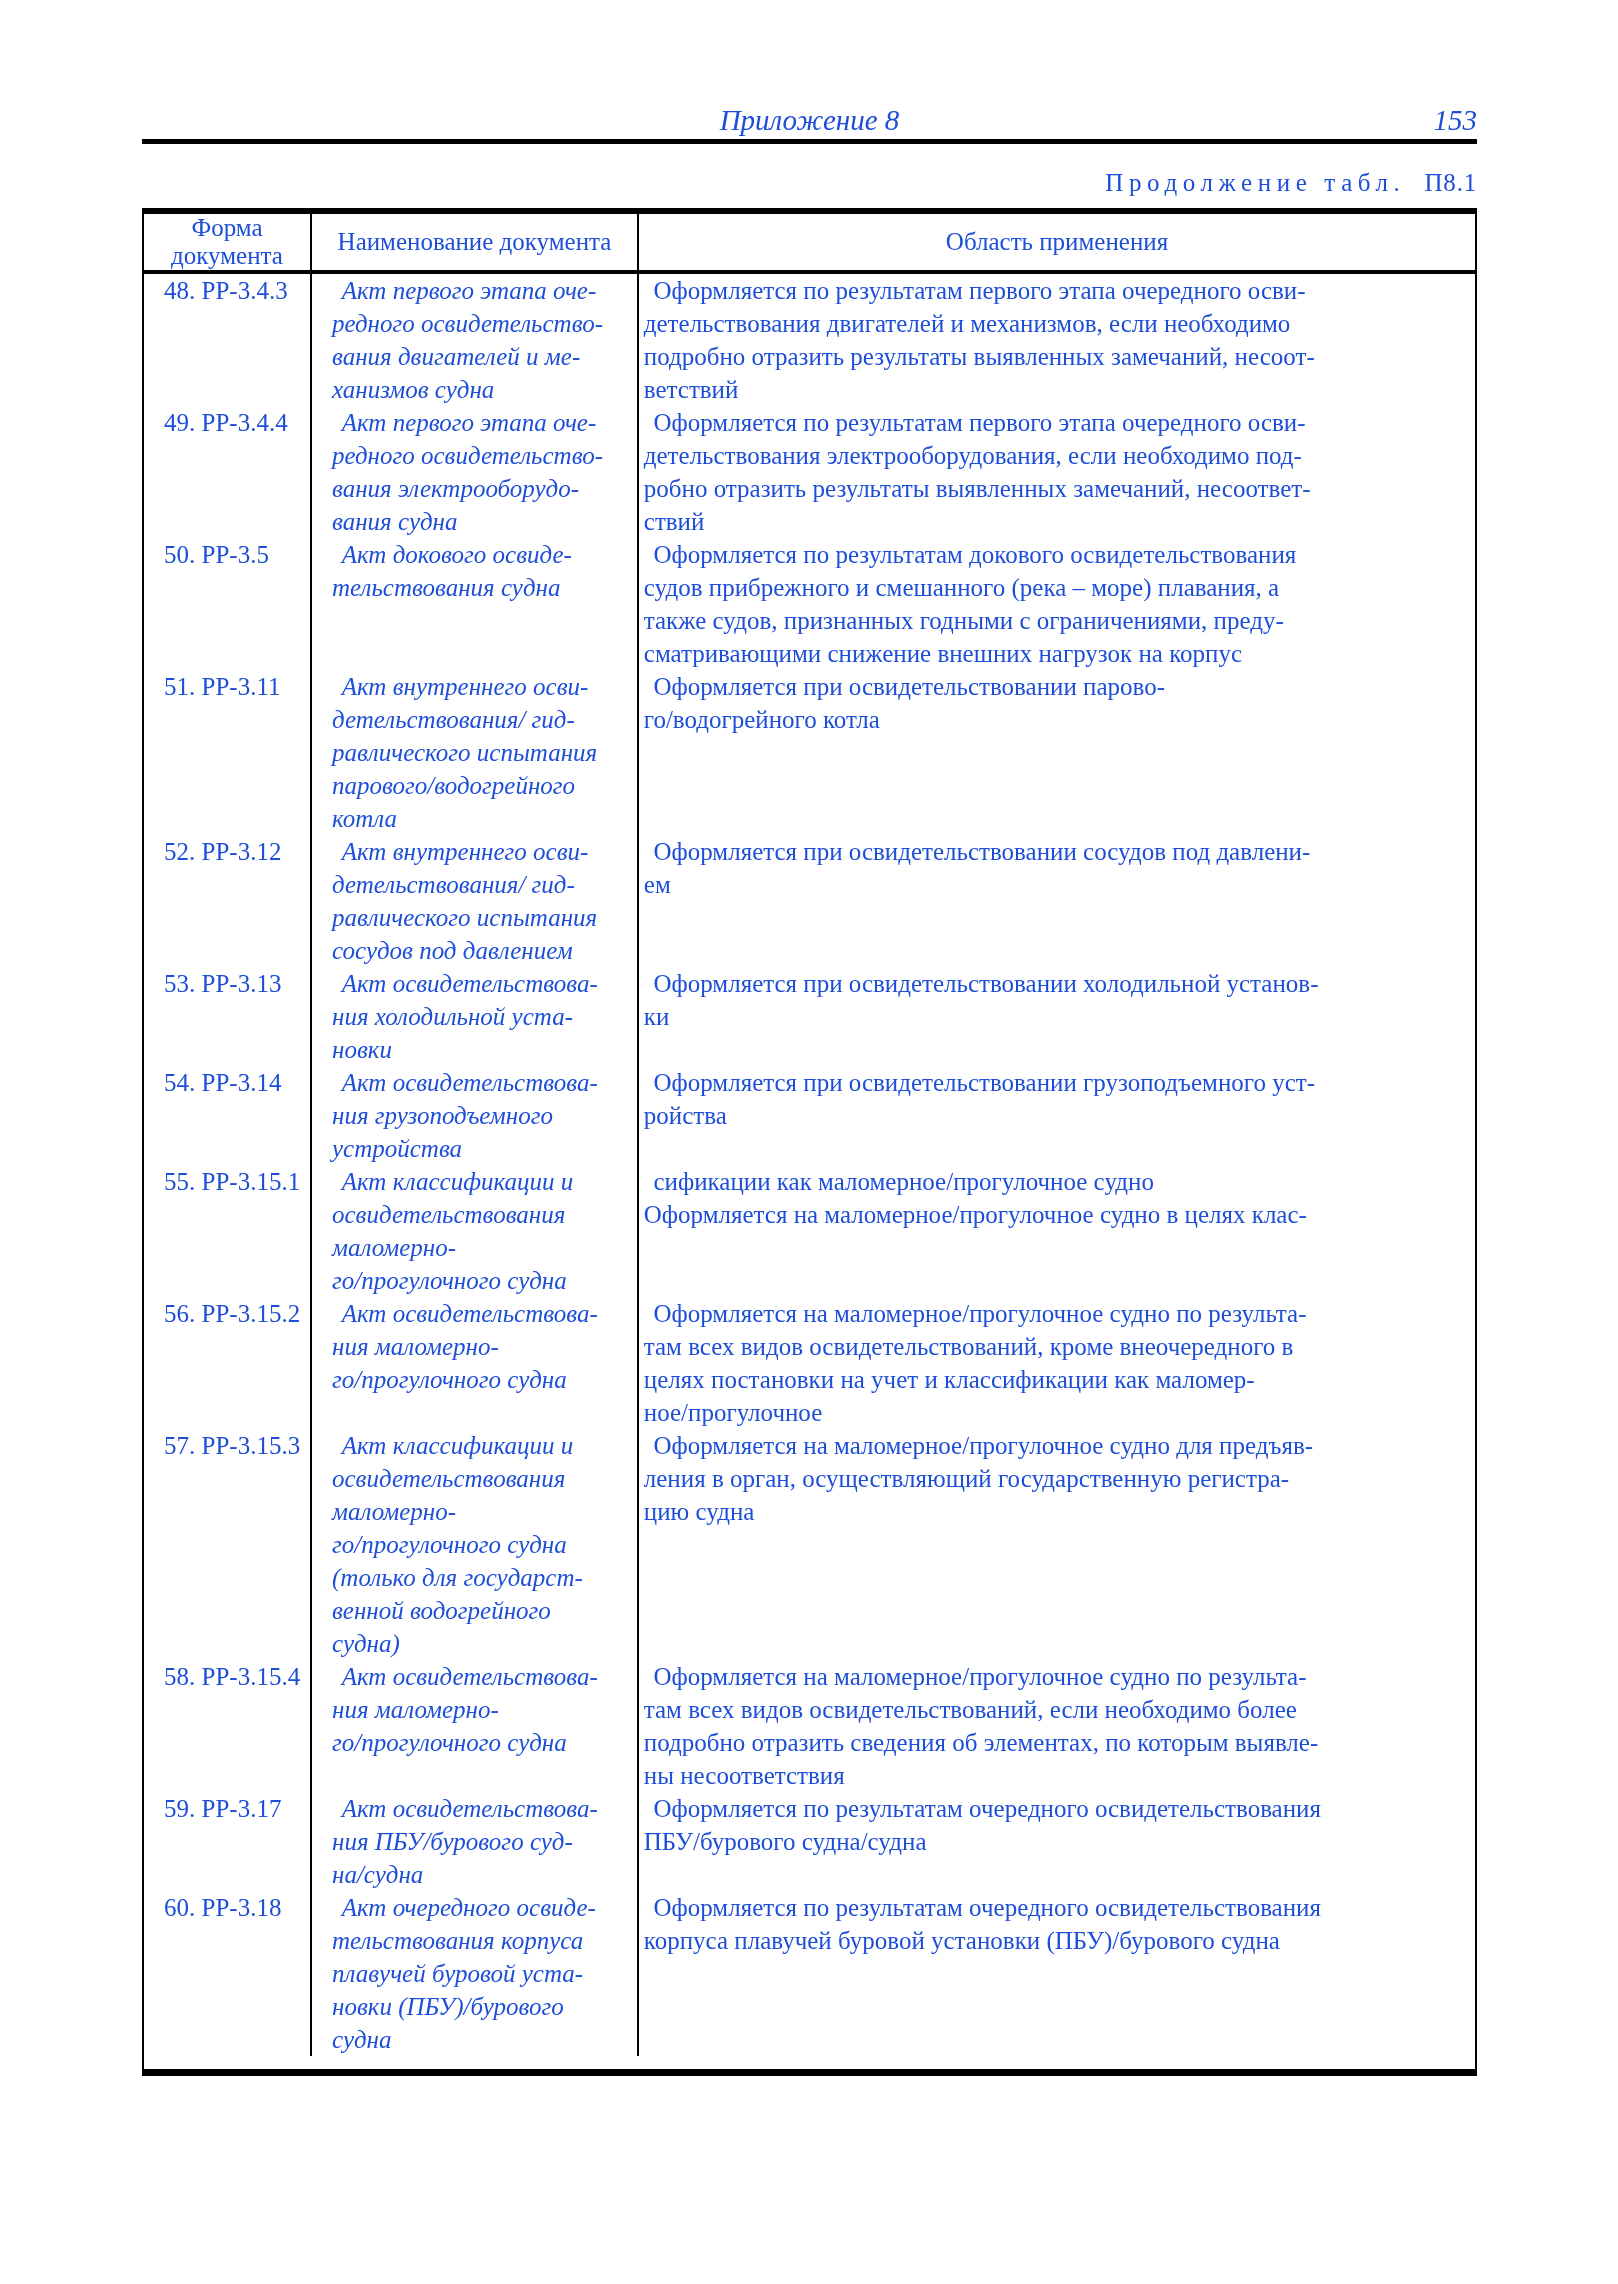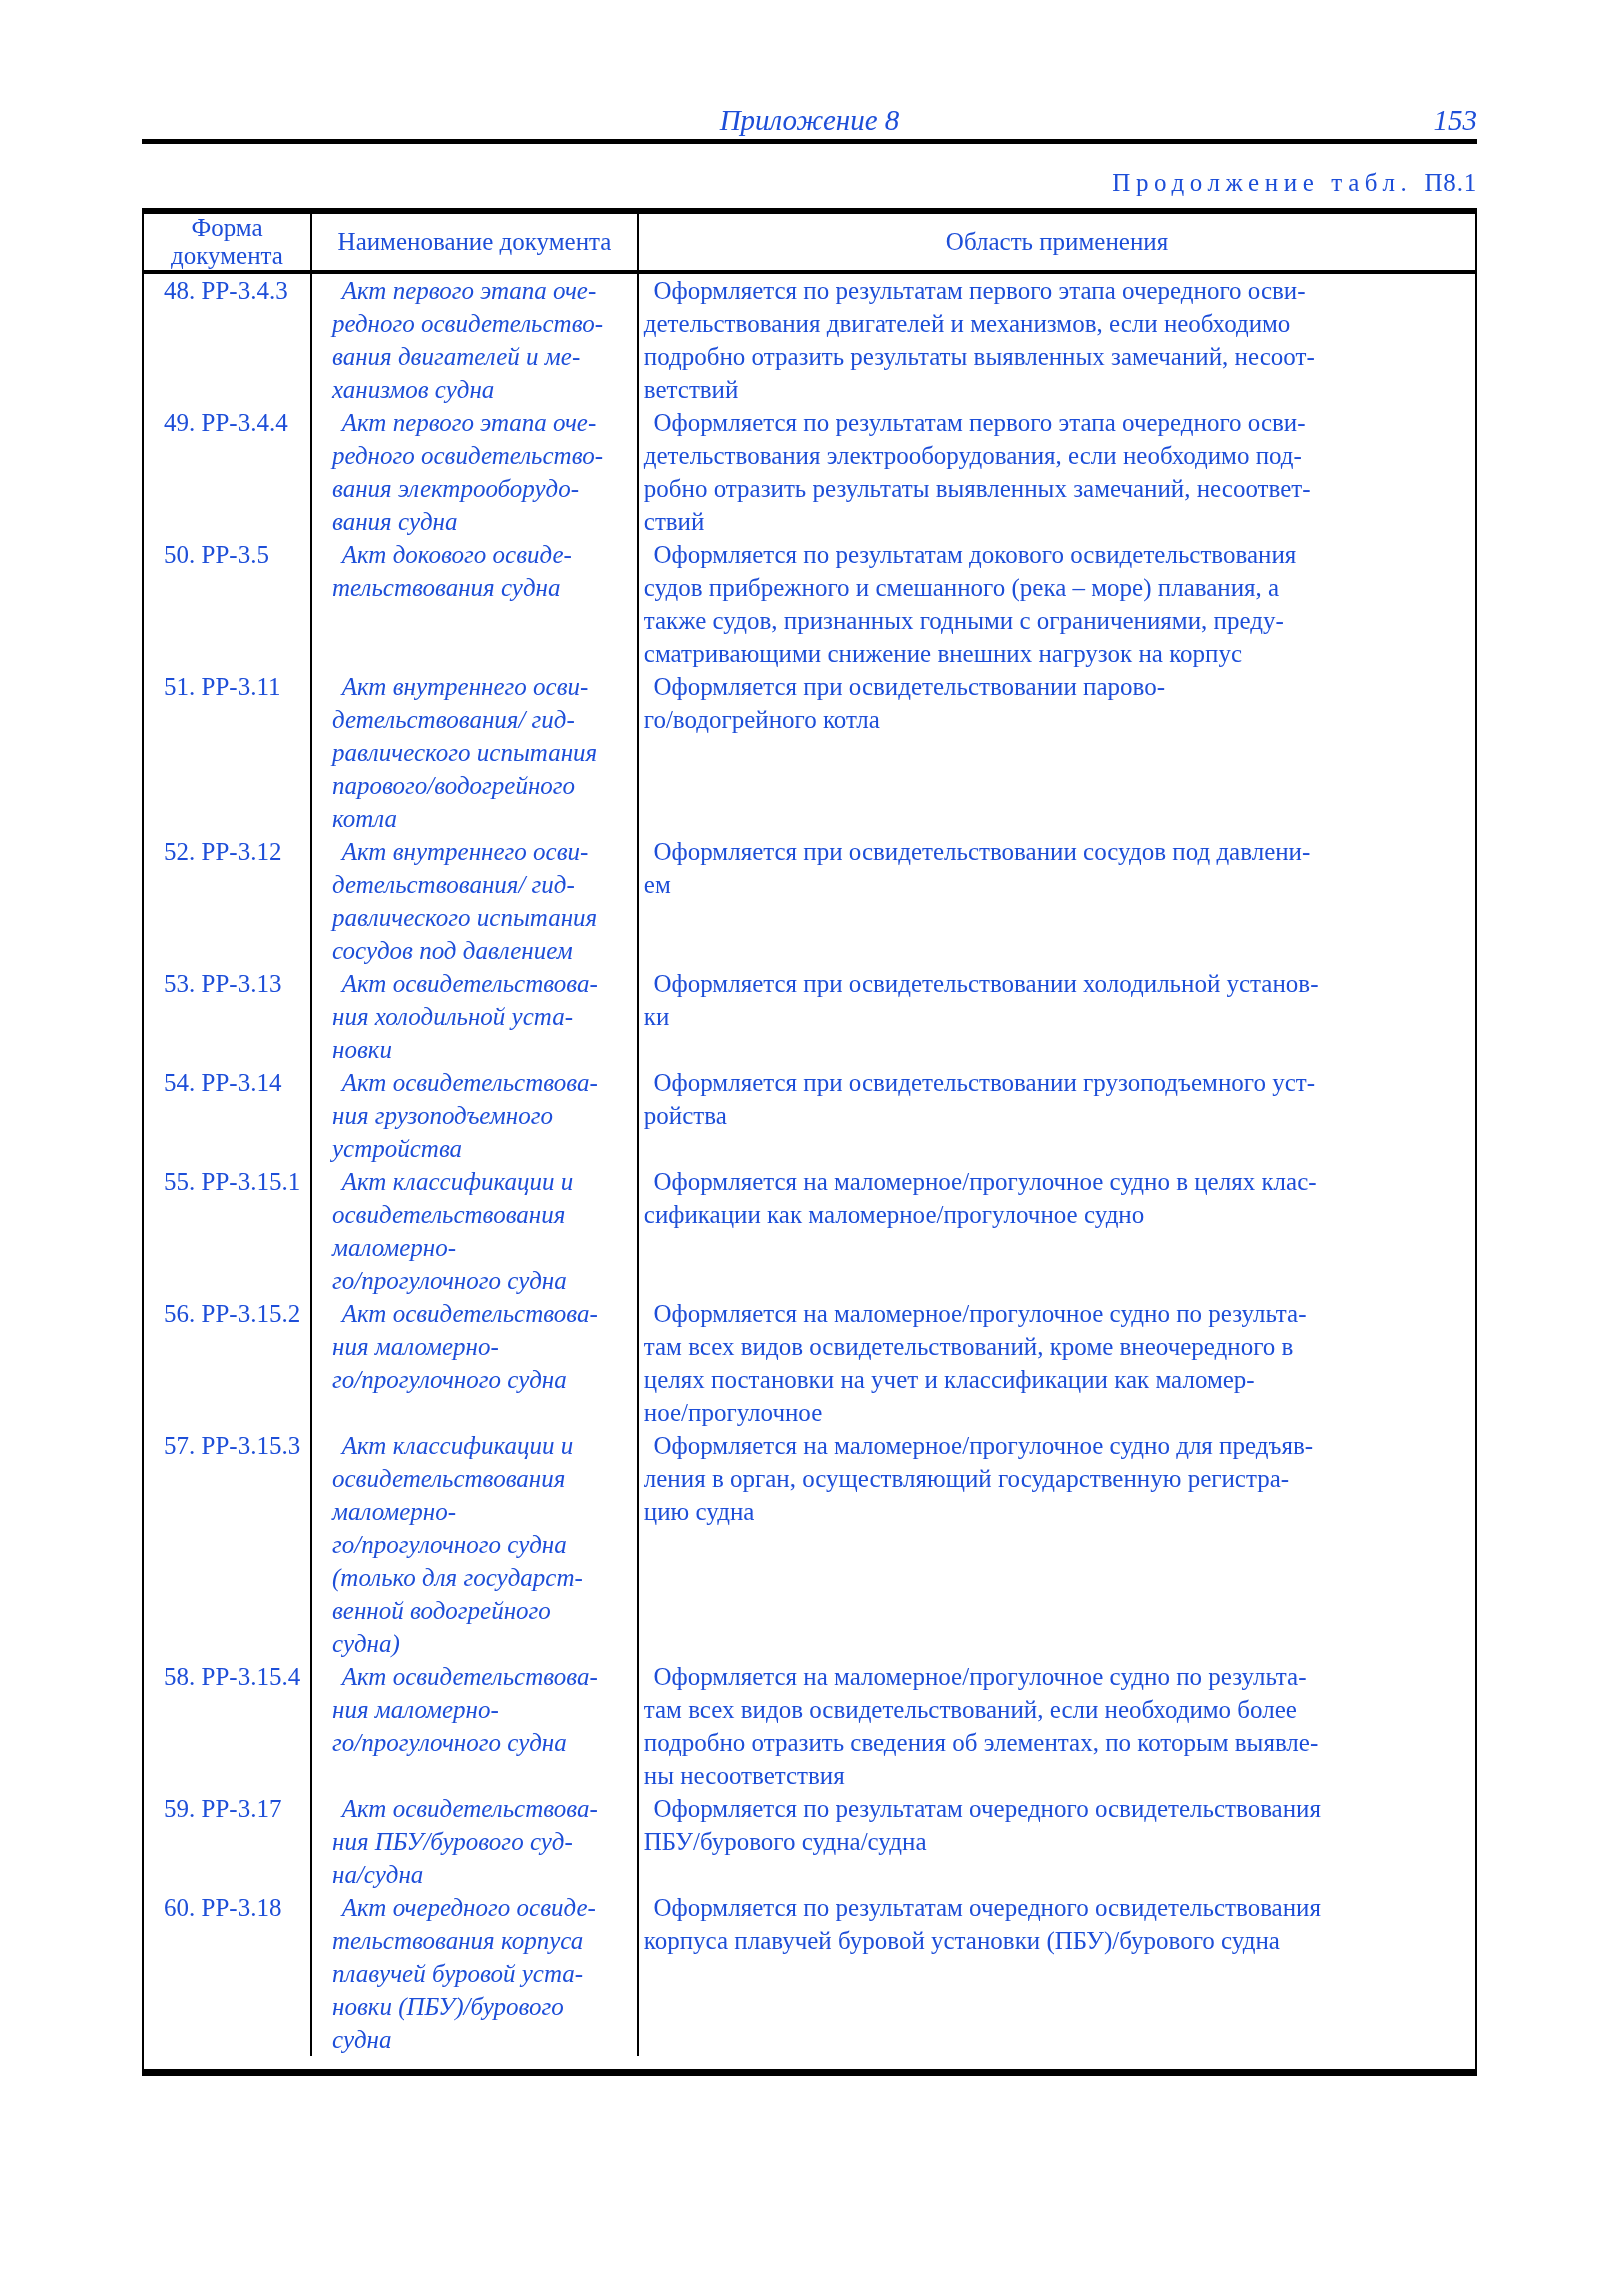--- a/index.html
+++ b/index.html
@@ -46,21 +46,21 @@
     background: #000;
   }
   
   .continuation {
     margin-top: 24px;
     text-align: right;
     font-size: 25px;
     line-height: 29px;
   }
   .cont-spaced { letter-spacing: 5.6px; }
-  .cont-ref { letter-spacing: 0.8px; margin-left: 12px; }
+  .cont-ref { letter-spacing: 0.8px; margin-left: 19px; }
   
   .doc-table {
     margin-top: 11.3px;
     border-left: 2.4px solid #000;
     border-right: 2.4px solid #000;
     border-top: 6.4px solid #000;
     border-bottom: 7.3px solid #000;
     box-sizing: border-box;
   }
   .thead {
@@ -230,22 +230,22 @@
             <div class="td c1">
               <div class="line">55. РР-3.15.1</div>
             </div>
             <div class="td c2">
               <div class="line">Акт классификации и</div>
               <div class="line">освидетельствования</div>
               <div class="line">маломерно-</div>
               <div class="line">го/прогулочного судна</div>
             </div>
             <div class="td c3">
+              <div class="line">сификации как маломерное/прогулочное судно</div>
               <div class="line">Оформляется на маломерное/прогулочное судно в целях клас-</div>
-              <div class="line">сификации как маломерное/прогулочное судно</div>
             </div>
           </div>
           <div class="trow">
             <div class="td c1">
               <div class="line">56. РР-3.15.2</div>
             </div>
             <div class="td c2">
               <div class="line">Акт освидетельствова-</div>
               <div class="line">ния маломерно-</div>
               <div class="line">го/прогулочного судна</div>

